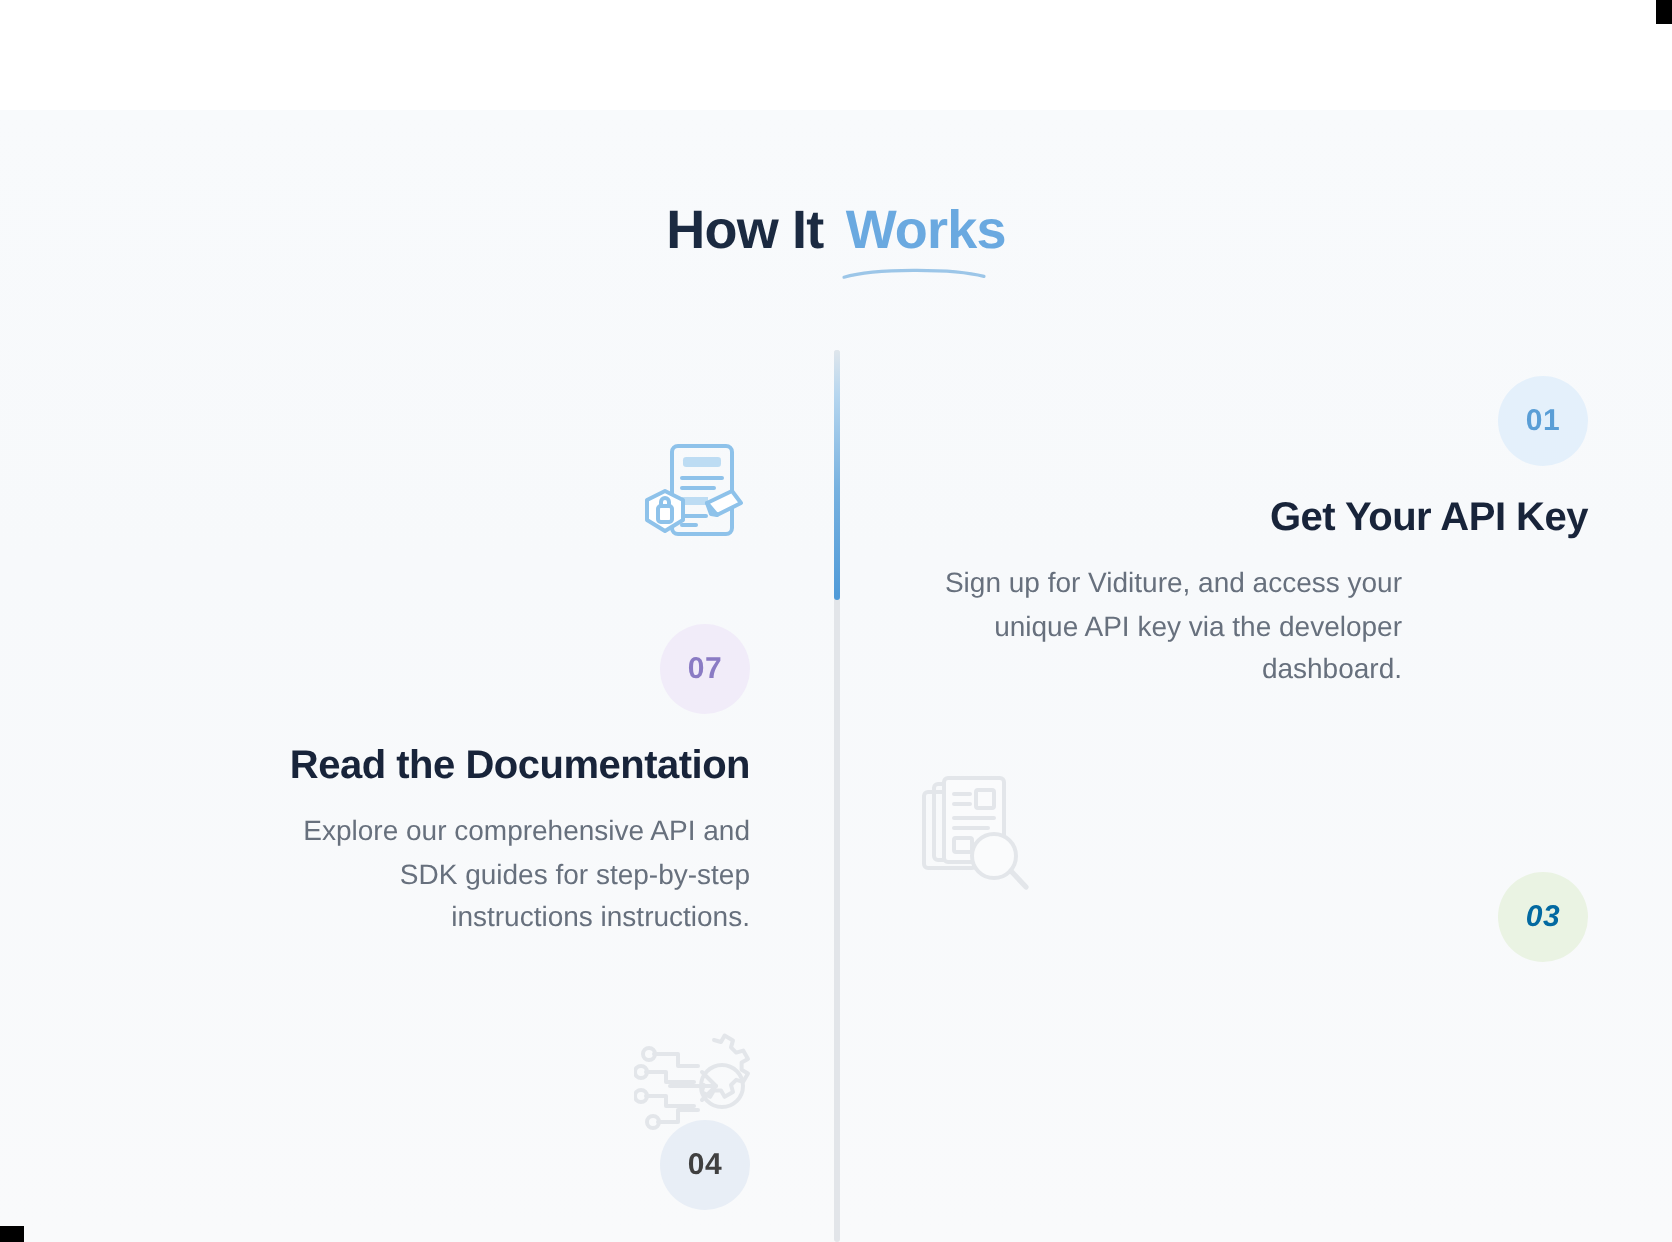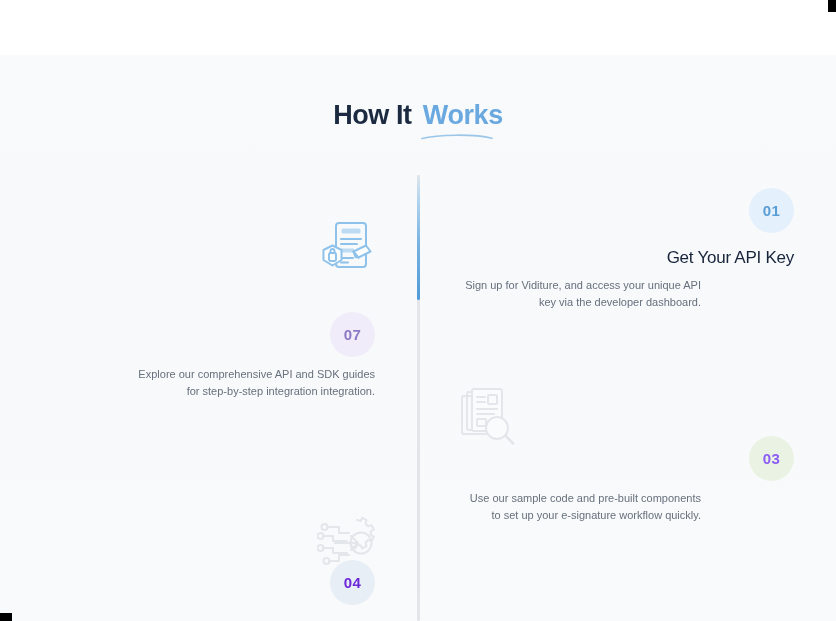--- a/index.html
+++ b/index.html
@@ -113,30 +113,30 @@
     border-radius: 50%;
     display: inline-flex;
     align-items: center;
     justify-content: center;
     font-size: 15px;
     font-weight: 600;
     letter-spacing: 0.3px;
   }
 
   .step-title {
-    font-size: 17px;
-    font-weight: 400;
+    font-size: 20px;
+    font-weight: 700;
     color: #18243a;
     letter-spacing: -0.25px;
     margin-top: 14px;
     line-height: 1.25;
   }
 
   .step-desc {
-    font-size: 11px;
+    font-size: 14px;
     line-height: 1.55;
     color: #67707d;
     margin-top: 9px;
     max-width: 240px;
   }
   .step.left .step-desc {
     margin-left: auto;
     margin-right: 0;
   }
 
@@ -240,32 +240,32 @@
         <span>01</span>
       </div>
       <div class="step-title">Get Your API Key</div>
       <div class="step-desc">Sign up for Viditure, and access your unique API key via the developer dashboard.</div>
     </div>
 
     <div class="step left" style="top:257px;">
       <div class="badge" style="background: rgb(241, 236, 249); color: rgb(138, 123, 196);">
         <span>07</span>
       </div>
-      <div class="step-desc">Explore our comprehensive API and SDK guides for step-by-step integration integration.</div>
+      <div class="step-title">Read the Documentation</div>
+      <div class="step-desc">Explore our comprehensive API and SDK guides for step-by-step instructions instructions.</div>
     </div>
 
     <div class="step right" style="top:381px;">
-      <div class="badge" style="background: rgb(234, 243, 227); color: #8b5cf6;">
+      <div class="badge" style="background: rgb(234, 243, 227); color: #0369a1; font-style: italic;">
         <span>03</span>
       </div>
-      <div class="step-desc">Use our sample code and pre-built components to set up your e-signature workflow quickly.</div>
     </div>
 
     <div class="step left" style="top:505px;">
-      <div class="badge" style="background: rgb(232, 238, 246); color: #6d28d9;">
+      <div class="badge" style="background: rgb(232, 238, 246); color: #404040;">
         <span>04</span>
       </div>
       <div class="step-title">Test and Deploy</div>
     </div>
 
   </div>
 
   <div class="artifact tr"></div>
   <div class="artifact bl"></div>
 

